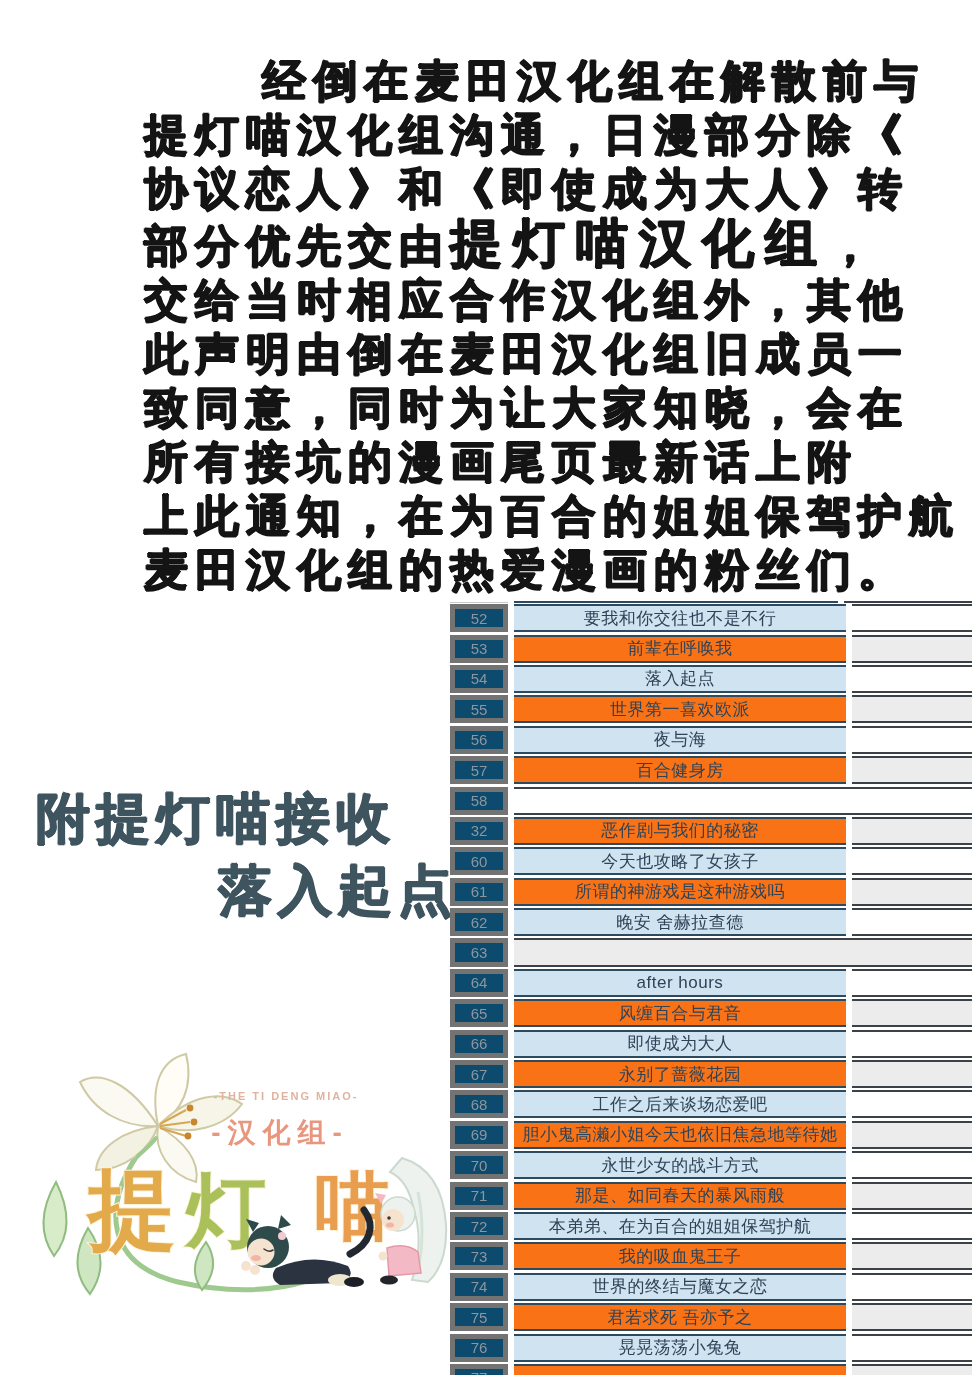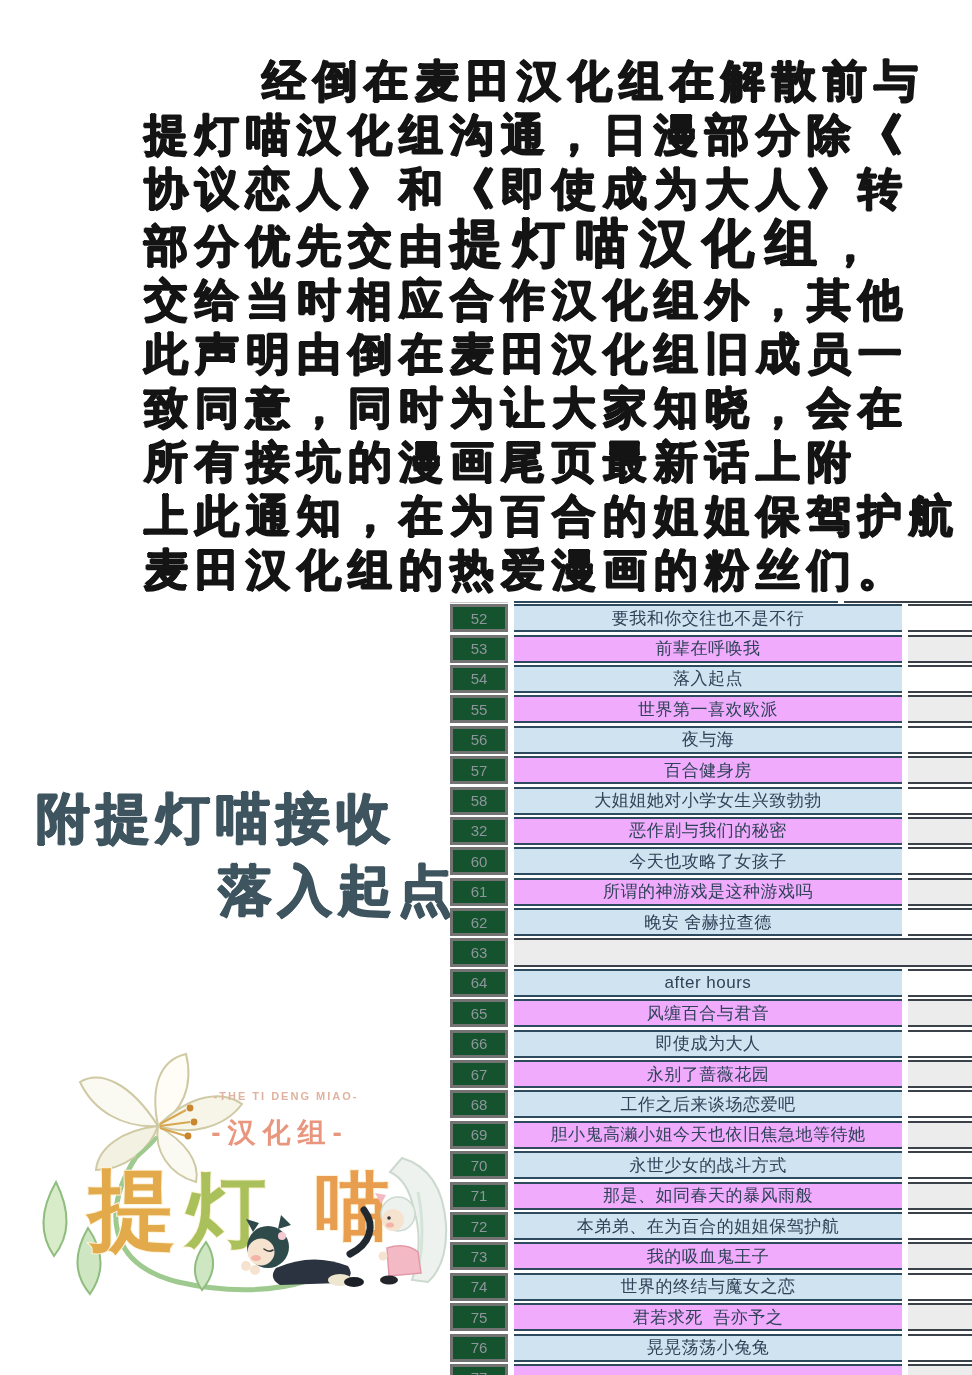--- a/index.html
+++ b/index.html
@@ -20,28 +20,28 @@
   .lt-line.second{margin-left:182px;}
 
   
   .sheet{position:absolute;left:450px;top:600px;width:522px;}
   .partial-top{display:flex;height:3px;}
   .partial-top .seg-num{width:58px;margin-right:6px;border-bottom:1px solid #c9c9c9;}
   .partial-top .seg-title{width:324px;box-sizing:border-box;margin-right:6px;border-bottom:2.5px solid #2e4a5f;}
   .partial-top .seg-right{flex:1;border-bottom:2.5px solid #3b4148;}
   .t-row{display:flex;height:30.4px;box-sizing:border-box;padding:1.2px 0;}
   .cell{display:flex;align-items:center;justify-content:center;box-sizing:border-box;}
-  .cell.num{width:58px;margin-right:6px;background:#14532d;border:3px solid #737373;
+  .cell.num{width:58px;margin-right:6px;background:#0c4a6e;border:5px solid #737373;
             color:#8f959c;font-size:15px;}
-  .cell.title{width:388px;margin-right:6px;border-top:2.5px solid #2e4a5f;border-bottom:2.5px solid #2e4a5f;
+  .cell.title{width:332px;margin-right:6px;border-top:2.5px solid #2e4a5f;border-bottom:2.5px solid #2e4a5f;
               color:#2e4357;font-size:17px;letter-spacing:0.5px;white-space:nowrap;overflow:hidden;}
   .cell.right{flex:1;border-top:2.5px solid #3b4148;border-bottom:2.5px solid #3b4148;}
   .t-row.light .cell.title{background:#cfe3f1;}
   .t-row.light .cell.right{background:#ffffff;}
-  .t-row.dark  .cell.title{background:#f0abfc;font-family:Liberation Mono, monospace;}
+  .t-row.dark  .cell.title{background:#f97316;}
   .t-row.dark  .cell.right{background:#ececec;}
 
   
   .logo{position:absolute;left:10px;top:1042px;width:450px;height:330px;}
 </style>
 </head>
 <body>
 
 <div class="announce">
   <div class="a-line indent">经倒在麦田汉化组在解散前与</div>
@@ -93,21 +93,20 @@
     <div class="cell title">夜与海</div>
     <div class="cell right"></div>
   </div>
       <div class="t-row dark">
     <div class="cell num">57</div>
     <div class="cell title">百合健身房</div>
     <div class="cell right"></div>
   </div>
       <div class="t-row light">
     <div class="cell num">58</div>
-    <div class="cell title">大姐姐她对小学女生兴致勃勃</div>
     <div class="cell right"></div>
   </div>
       <div class="t-row dark">
     <div class="cell num">32</div>
     <div class="cell title">恶作剧与我们的秘密</div>
     <div class="cell right"></div>
   </div>
       <div class="t-row light">
     <div class="cell num">60</div>
     <div class="cell title">今天也攻略了女孩子</div>

